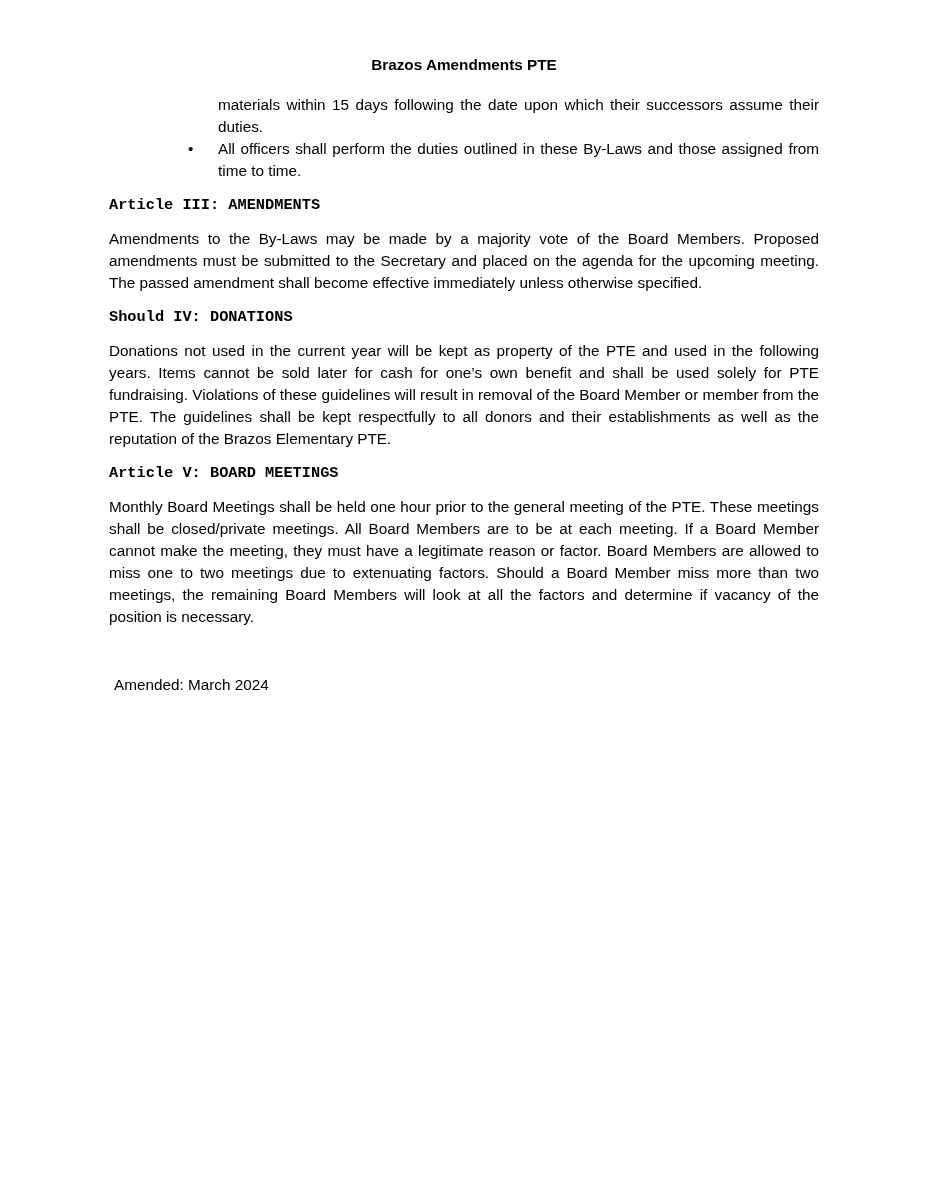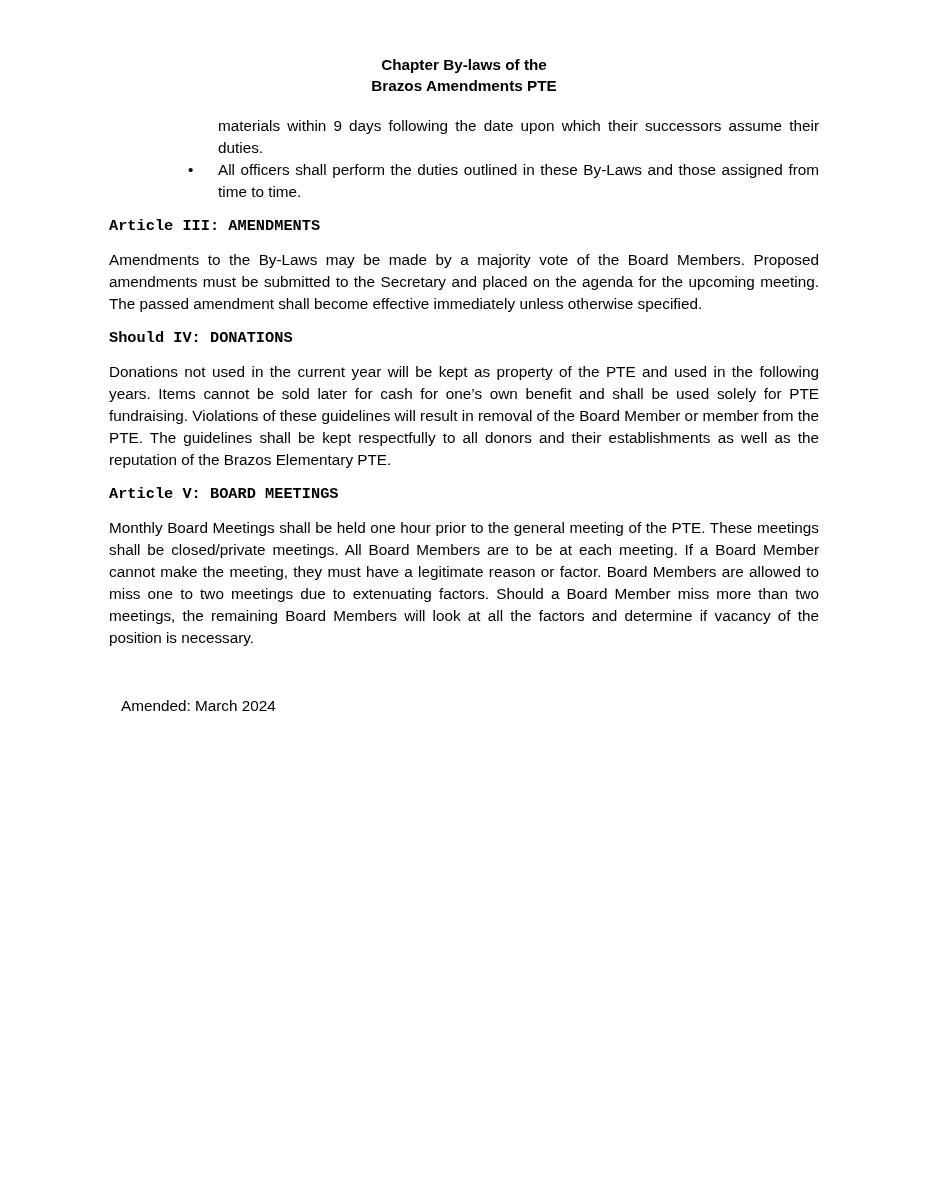--- a/index.html
+++ b/index.html
@@ -21,21 +21,21 @@
     overflow: hidden;
   }
   .doc-title {
     text-align: center;
     font-weight: bold;
     line-height: 21px;
     margin: 0 0 19px 0;
   }
   .doc-title div { margin: 0; }
   .body-block {
-    margin: 12px 12px;
+    margin: 12px 5px;
   }
   .bullet-list {
     margin: 12px 0;
   }
   .list-item {
     position: relative;
     padding-left: 109px;
     box-sizing: border-box;
     text-align: justify;
     text-justify: inter-word;
@@ -61,28 +61,27 @@
     margin-top: 46px;
     text-align: left;
   }
 </style>
 </head>
 <body>
 
 <div class="page">
 
   <div class="doc-title">
-    <div>Chapter By-laws of the</div>
     <div>Brazos Amendments PTE</div>
   </div>
 
   <div class="bullet-list">
     <div class="list-item">
 
-      <div>materials within 9 days following the date upon which their successors assume their duties.</div>
+      <div>materials within 15 days following the date upon which their successors assume their duties.</div>
     </div>
     <div class="list-item">
       <span class="bullet">•</span>
       <div>All officers shall perform the duties outlined in these By-Laws and those assigned from time to time.</div>
     </div>
   </div>
 
   <div class="heading body-block">Article III: AMENDMENTS</div>
   <div class="para body-block">Amendments to the By-Laws may be made by a majority vote of the Board Members. Proposed amendments must be submitted to the Secretary and placed on the agenda for the upcoming meeting. The passed amendment shall become effective immediately unless otherwise specified.</div>
 

